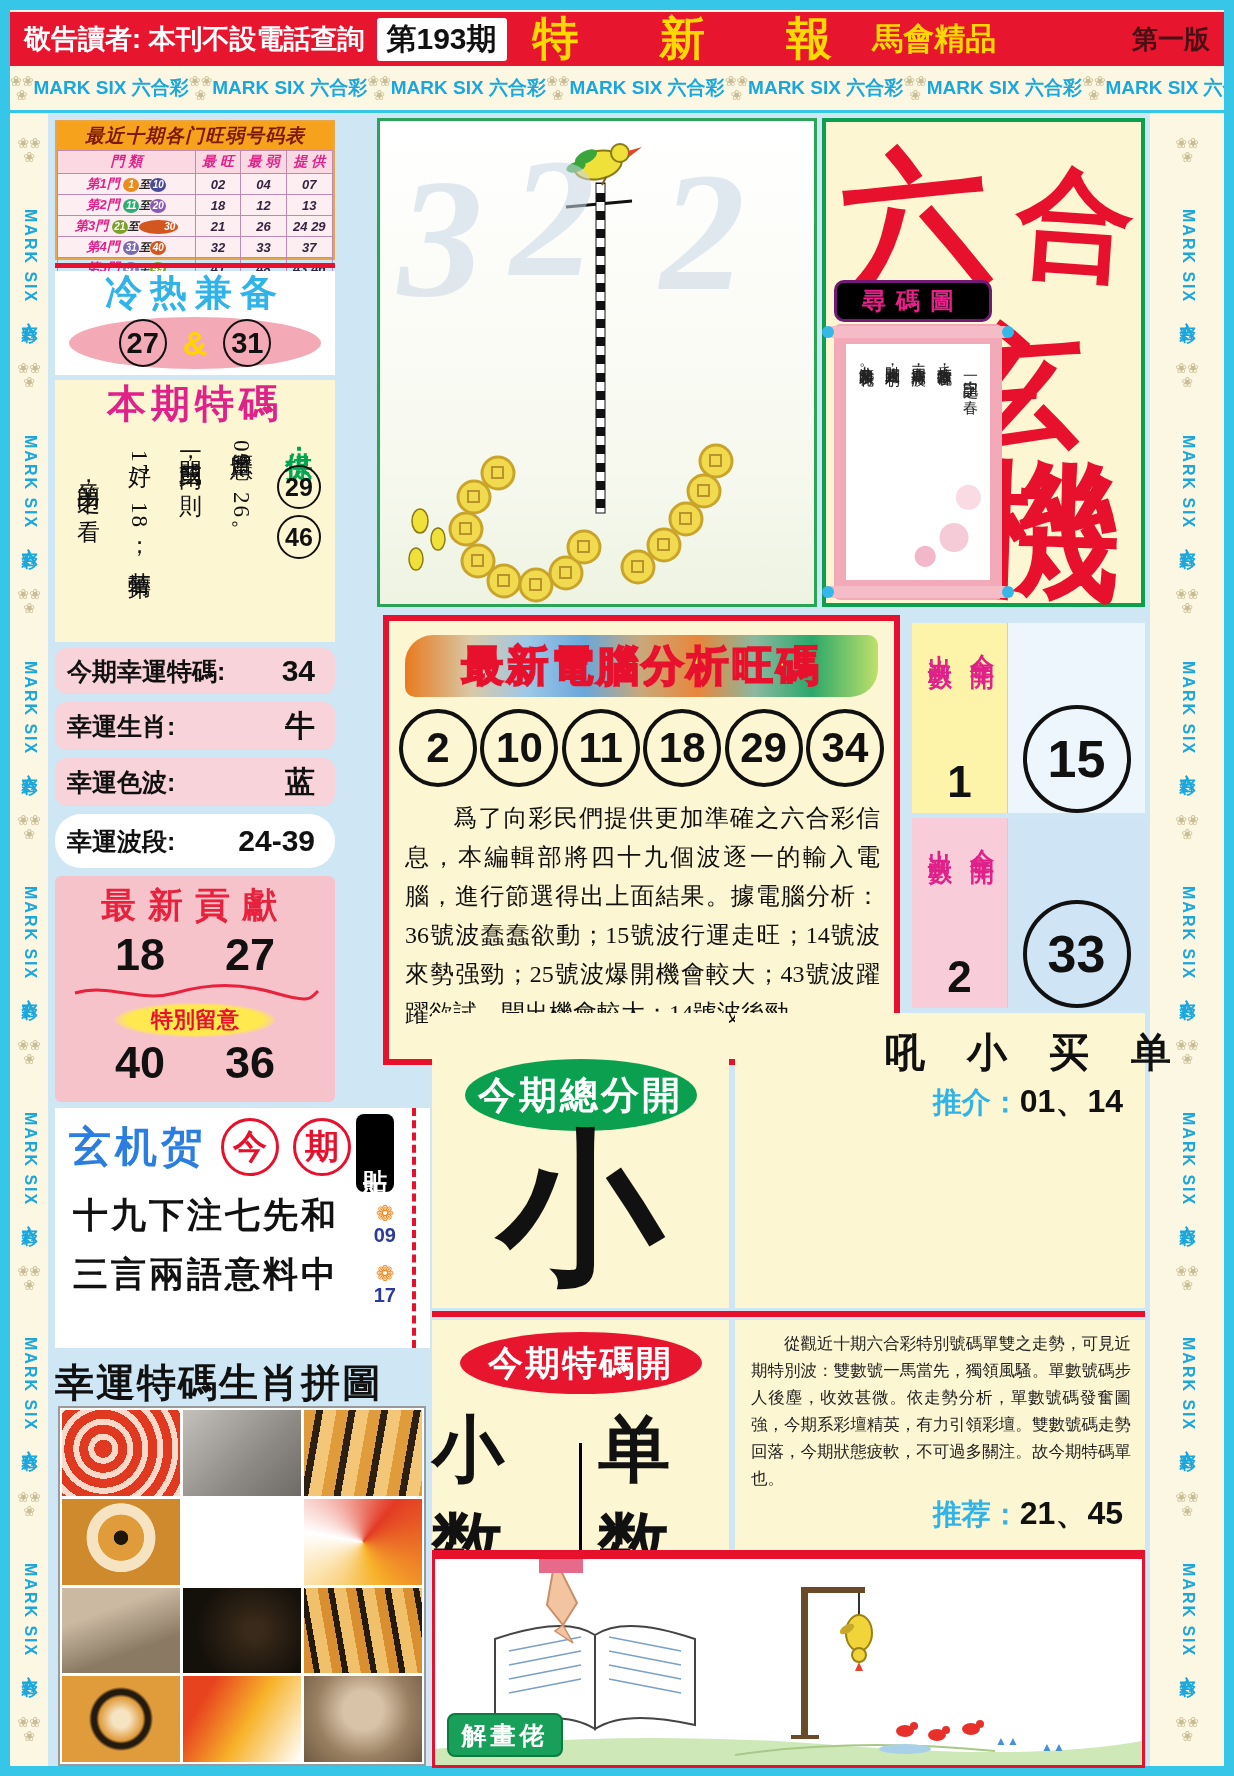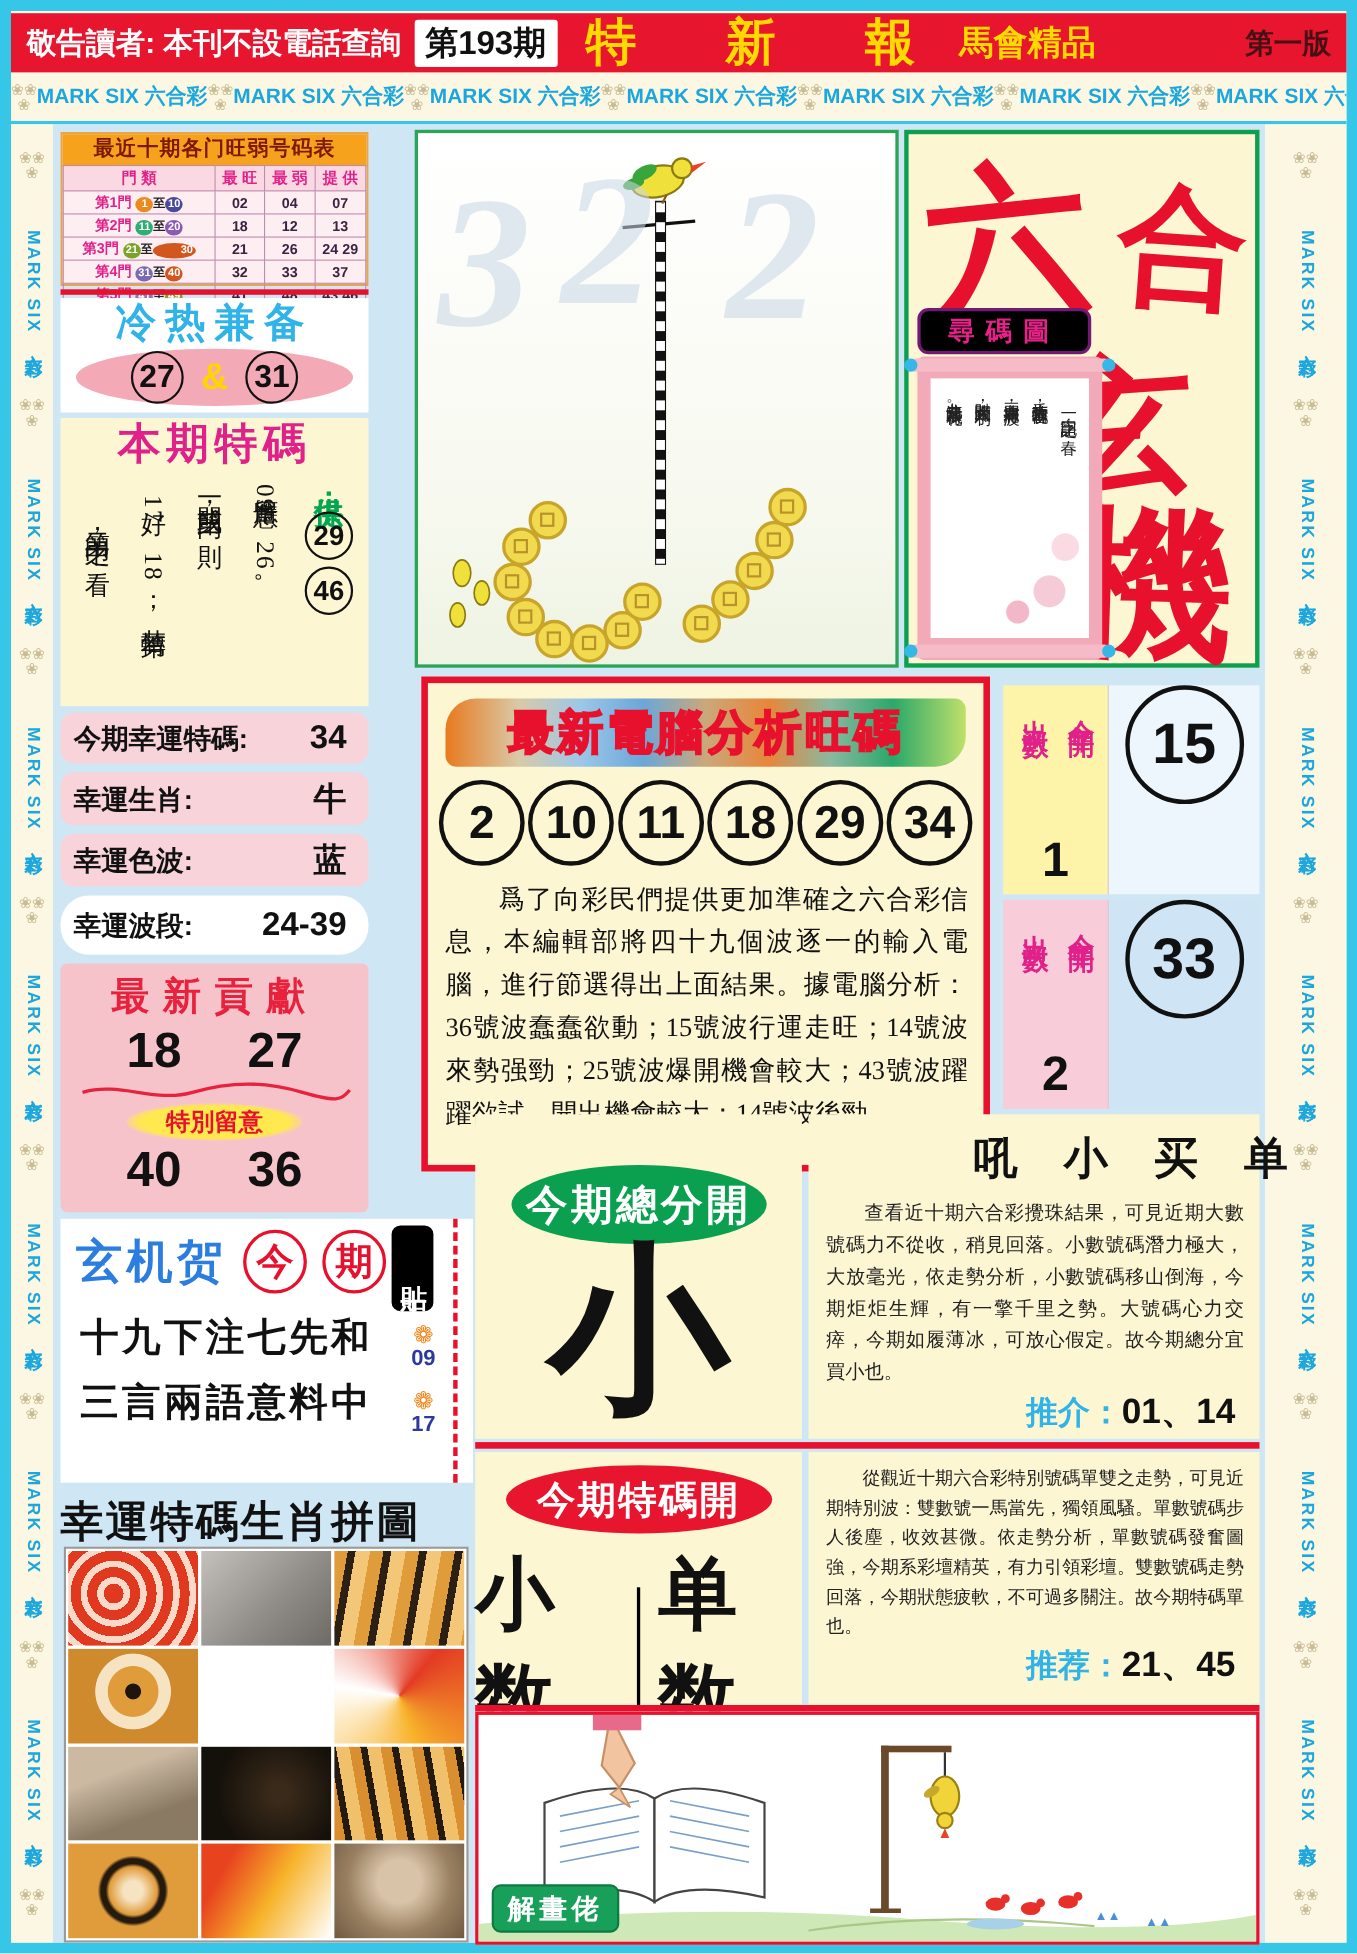--- a/index.html
+++ b/index.html
@@ -21,21 +21,21 @@
   .mk{color:#1ba7dd;font-weight:bold;font-size:19px;white-space:nowrap;}
   .mk.v{writing-mode:vertical-rl;letter-spacing:2px;font-size:16px;}
   .fl{color:#c9bd96;font-size:14px;line-height:14px;text-align:center;}
   #borderL{left:10px;top:113px;width:38px;height:1653px;background:#fcf7e2;display:flex;flex-direction:column;align-items:center;justify-content:space-around;overflow:hidden;}
   #borderR{left:1150px;top:113px;width:74px;height:1653px;background:#fcf7e2;display:flex;flex-direction:column;align-items:center;justify-content:space-around;overflow:hidden;}
   #content{left:48px;top:113px;width:1102px;height:1653px;background:#cfe6f4;}
 
   .panel{position:absolute;box-sizing:border-box;}
 
   
-  #hottable{left:55px;top:120px;width:280px;height:140px;background:#fdeef2;border:2px solid #e8a54a;}
+  #hottable{left:55px;top:120px;width:280px;height:140px;background:#fdeef2;border:2px solid #e8a54a;font-style:italic;}
   #hottable .ttl{background:#f7a21c;color:#7b1a00;font-weight:900;font-size:19px;text-align:center;height:28px;line-height:28px;letter-spacing:1px;}
   #hottable table{border-collapse:collapse;width:100%;}
   #hottable th{background:#fbd9e3;color:#e0218a;font-size:14px;height:20px;border:1px solid #c08ab0;font-weight:900;}
   #hottable td{border:1px solid #c08ab0;text-align:center;font-size:13px;color:#3a2340;height:17px;font-weight:bold;}
   .gate{color:#e0218a;font-weight:900;white-space:nowrap;}
   .rangec{display:inline-block;min-width:14px;height:14px;line-height:14px;border-radius:50%;color:#fff;font-size:10px;font-weight:bold;padding:0 1px;}
   .toword{color:#222;font-size:11px;}
   #redline1{left:55px;top:263px;width:280px;height:5px;background:#e8112d;}
 
   
@@ -100,21 +100,21 @@
   #scroll .pl{writing-mode:vertical-rl;font-size:15px;color:#222;font-family:"Liberation Serif",serif;letter-spacing:1px;}
   #scroll .pl.first{margin-top:14px;}
 
   
   .countbox{width:233px;height:190px;display:flex;}
   #count1{left:912px;top:623px;}
   #count2{left:912px;top:818px;}
   .countbox .lcell{width:95px;position:relative;border-right:1px solid #d8c8d8;}
   #count1 .lcell{background:#fdf4a9;} #count2 .lcell{background:#f9ccd9;}
   #count1 .rcell{background:#eef6fd;} #count2 .rcell{background:#cfe4f4;}
-  .countbox .rcell{flex:1;display:flex;align-items:flex-start;justify-content:center;}
+  .countbox .rcell{flex:1;display:flex;align-items:flex-end;justify-content:center;}
   .countbox .vlb{position:absolute;top:12px;writing-mode:vertical-rl;color:#e0218a;font-size:24px;font-weight:900;letter-spacing:6px;}
   .countbox .vlb.a{left:12px;} .countbox .vlb.b{left:54px;}
   .countbox .cnt{position:absolute;bottom:6px;left:0;right:0;text-align:center;font-size:44px;font-weight:bold;color:#111;}
   .bigcirc{width:100px;height:100px;border:4px solid #111;border-radius:50%;display:flex;align-items:center;justify-content:center;font-size:52px;font-weight:bold;color:#111;background:transparent;}
 
   
   #roar{left:735px;top:1013px;width:410px;height:295px;background:#fdf6d2;}
   #roar .ttl{padding:12px 10px 0 150px;font-size:40px;font-weight:bold;color:#111;letter-spacing:16px;white-space:nowrap;font-family:"Liberation Serif",serif;}
   .smallbody{padding:8px 14px 0 16px;font-size:17.5px;line-height:29px;color:#222;text-indent:2em;text-align:justify;font-family:"Liberation Serif","DejaVu Serif",serif;}
   .tipline{text-align:right;padding-right:22px;}
@@ -449,21 +449,20 @@
       <span class="vlb b">今年開</span>
       <span class="cnt">2</span>
     </div>
     <div class="rcell">
         <span class="bigcirc">33</span>
       </div>
   </div>
 
   <div class="panel" id="roar">
     <div class="ttl">吼 小 买 单</div>
-    <div class="smallbody">查看近十期六合彩攪珠結果，可見近期大數號碼力不從收，稍見回落。小數號碼潛力極大，大放毫光，依走勢分析，小數號碼移山倒海，今期炬炬生輝，有一擎千里之勢。大號碼心力交瘁，今期如履薄冰，可放心假定。故今期總分宜買小也。</div>
     <div class="tipline">
       <span class="tl">推介：</span><span class="tn">01、14</span>
     </div>
   </div>
 
   <div class="panel" id="totalopen">
     <div class="oval">今期總分開</div>
     <div class="val">小</div>
   </div>
 

